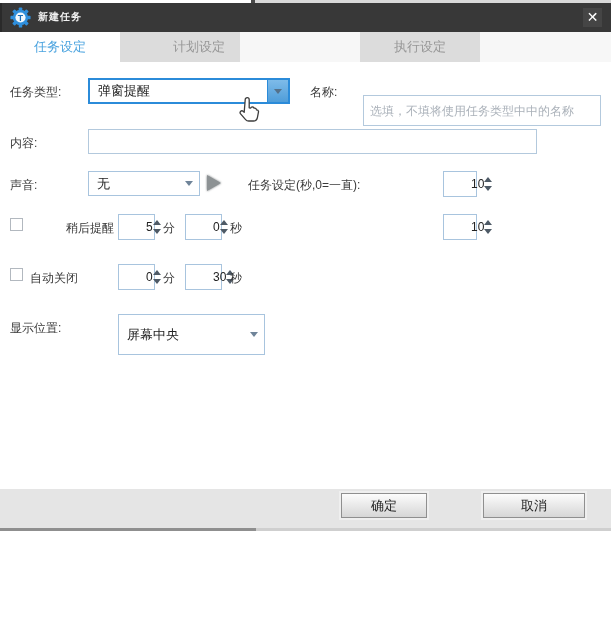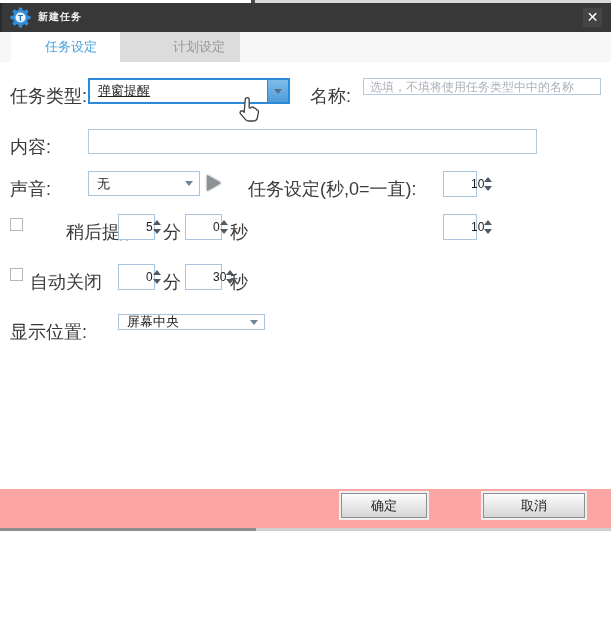--- a/index.html
+++ b/index.html
@@ -25,25 +25,25 @@
 
   
   .tabbar { left:0; top:32px; width:611px; height:30px; background:#f7f7f7; }
   .tab { position:absolute; top:0; width:120px; height:30px; line-height:30px; text-align:center;
     font-size:13px; cursor:pointer; }
   .tab.active { background:#fff; color:#4aa3df; }
   .tab.inactive { background:#dcdcdc; color:#979797; }
 
   
   .content { left:0; top:62px; width:611px; height:427px; background:#fff; }
-  .lbl { position:absolute; color:#3a3a3a; font-size:18px; white-space:nowrap; }
+  .lbl { position:absolute; color:#3a3a3a; font-size:12px; white-space:nowrap; }
 
   
   .dd-accent { position:absolute; background:#fff; border:2px solid #2b8bd9; display:flex; align-items:center; }
-  .dd-accent .dd-text { padding-left:8px; font-size:13px; color:#222; flex:1;text-decoration:underline; }
+  .dd-accent .dd-text { padding-left:8px; font-size:13px; color:#222; flex:1; }
   .dd-accent .dd-btn { width:21px; align-self:stretch; background:linear-gradient(#7ebbe9,#4f9dd9);
     border-left:1px solid #2b8bd9; display:flex; align-items:center; justify-content:center; cursor:pointer; }
   .dd-plain { position:absolute; background:#fff; border:1px solid #a8c4de; display:flex; align-items:center; cursor:pointer; }
   .dd-plain .dd-text { padding-left:8px; font-size:13px; color:#222; flex:1; }
   .dd-plain .dd-arrow-wrap { width:20px; display:flex; justify-content:center; }
   .tri-down-sm { width:0; height:0; border-left:4px solid transparent; border-right:4px solid transparent; border-top:5px solid #6f8499; }
 
   
   .txt { position:absolute; border:1px solid #b3c9dd; background:#fff; font-size:12px; padding:0 6px;
     font-family:"Liberation Sans","DejaVu Sans",sans-serif; color:#333; outline:none; }
@@ -57,21 +57,21 @@
   .tri-down { width:0; height:0; border-left:4px solid transparent; border-right:4px solid transparent; border-top:5px solid #4e5a66; cursor:pointer; }
 
   
   .chk { position:absolute; width:13px; height:13px; background:#fff; border:1px solid #b2b8bf; cursor:pointer; }
 
   
   .play { position:absolute; width:0; height:0; border-top:8px solid transparent; border-bottom:8px solid transparent;
     border-left:14px solid #8d9294; filter:drop-shadow(0 0 1px #6a6f72); cursor:pointer; }
 
   
-  .footer { left:0; top:489px; width:611px; height:39px; background:#fca5a5; }
+  .footer { left:0; top:489px; width:611px; height:39px; background:#e5e5e5; }
   .btn { position:absolute; top:4px; height:25px; background:linear-gradient(#fcfcfc,#d6d6d6);
     border:1px solid #8f8f8f; box-shadow:0 0 0 2px #efefef; font-size:13px; color:#1c1c1c;
     text-align:center; line-height:23px; cursor:pointer; font-family:"Liberation Sans","DejaVu Sans",sans-serif; }
   .footer-shadow-l { left:0; top:528px; width:256px; height:3px; background:#8f8f8f; }
   .footer-shadow-r { left:256px; top:528px; width:355px; height:3px; background:#cfcfcf; }
 
   .cursor-hand { position:absolute; left:236px; top:96px; width:24px; height:29px; pointer-events:none; }
 </style>
 </head>
 <body>
@@ -95,36 +95,37 @@
     </g>
     <circle cx="12" cy="12" r="8.8" fill="#2f8fdc"></circle>
     <circle cx="12" cy="12" r="5.8" fill="#f2f8fd"></circle>
     <text x="12" y="15.6" text-anchor="middle" font-size="10" font-weight="bold" fill="#1c6fb8" font-family="Liberation Sans, sans-serif">T</text>
   </svg>
   <span class="title">新建任务</span>
   <div class="close-btn">✕</div>
 </div>
 
 <div class="abs tabbar">
-  <div class="tab active" style="left:11px;">任务设定</div>
+  <div class="tab active" style="left:0;">任务设定</div>
   <div class="tab inactive" style="left:120px;padding-left:38px;">计划设定</div>
+  <div class="tab inactive" style="left:360px;">执行设定</div>
 </div>
 
 <div class="abs content">
 
   <span class="lbl" style="left:10px; top:22px;">任务类型:</span>
   <div class="dd-accent" style="left:88px; top:16px; width:202px; height:26px;">
     <span class="dd-text">弹窗提醒</span>
     <span class="dd-btn">
       <span class="tri-down-sm" style="border-top-color:#55718a;"></span>
     </span>
   </div>
 
   <span class="lbl" style="left:310px; top:22px;">名称:</span>
-  <input class="txt" style="left: 363px; top: 16px; width: 238px; height: 17px;" placeholder="选填，不填将使用任务类型中中的名称">
+  <input class="txt" style="left: 363px; top: 33px; width: 238px; height: 31px;" placeholder="选填，不填将使用任务类型中中的名称">
 
   <span class="lbl" style="left:10px; top:73px;">内容:</span>
   <input class="txt" style="left: 88px; top: 67px; width: 449px; height: 25px;">
 
   <span class="lbl" style="left:10px; top:115px;">声音:</span>
   <div class="dd-plain" style="left:88px; top:109px; width:112px; height:25px;">
     <span class="dd-text">无</span>
     <span class="dd-arrow-wrap">
         <span class="tri-down-sm"></span>
       </span>
@@ -180,21 +181,21 @@
   <div class="spin" style="left:185px; top:202px; width:37px;">
     <span class="spin-val">30</span>
     <span class="spin-arrows">
       <span class="tri-up"></span>
       <span class="tri-down"></span>
     </span>
   </div>
   <span class="lbl" style="left:230px; top:208px;">秒</span>
 
   <span class="lbl" style="left:10px; top:258px;">显示位置:</span>
-  <div class="dd-plain" style="left:118px; top:252px; width:147px; height:16px;">
+  <div class="dd-plain" style="left:118px; top:252px; width:147px; height:41px;">
     <span class="dd-text">屏幕中央</span>
     <span class="dd-arrow-wrap">
         <span class="tri-down-sm"></span>
       </span>
   </div>
 </div>
 
 <svg class="cursor-hand" viewBox="0 0 24 28">
   <path d="M9.2 3.2 c0-1.1 .9-2 2-2 s2 .9 2 2 v8.1 l1.5 .3 c.3-.8 1.1-1.3 2-1.1 .7 .1 1.2 .6 1.4 1.2 .9-.3 1.9 .1 2.3 1 .1 .2 .1 .5 .1 .7 .9-.1 1.8 .5 2 1.4 0 .2 0 .4 0 .6 l-1.1 5.8 c-.3 1.9-2 3.3-3.9 3.3 h-4.8 c-1.2 0-2.3-.5-3.1-1.4 l-5-5.7 c-.7-.8-.6-1.9 .1-2.6 .7-.6 1.7-.6 2.4 0 l1.1 1 z" fill="#ffffff" stroke="#3c3c3c" stroke-width="1.3" stroke-linejoin="round"></path>
 </svg>

